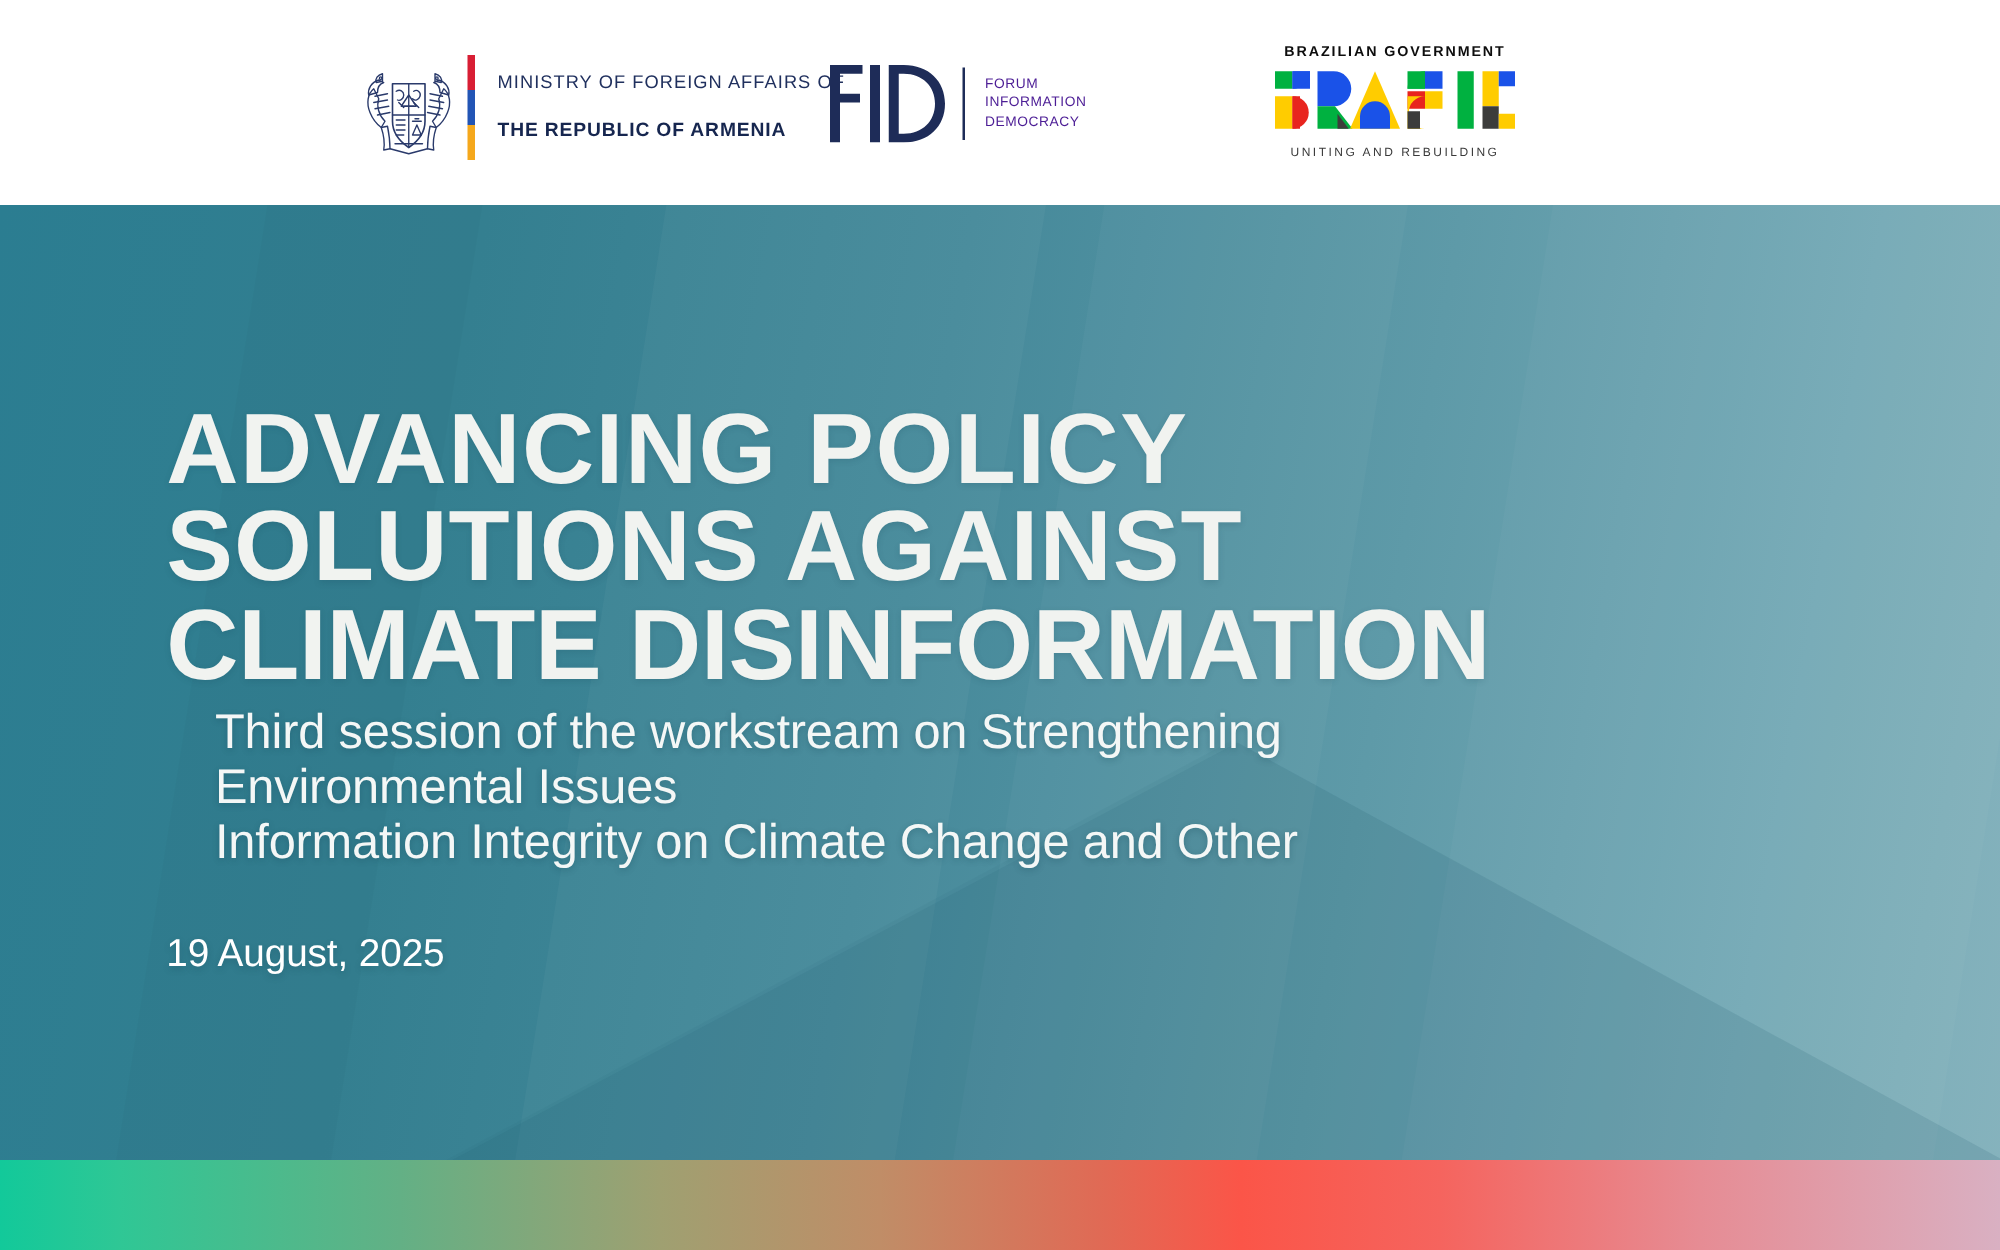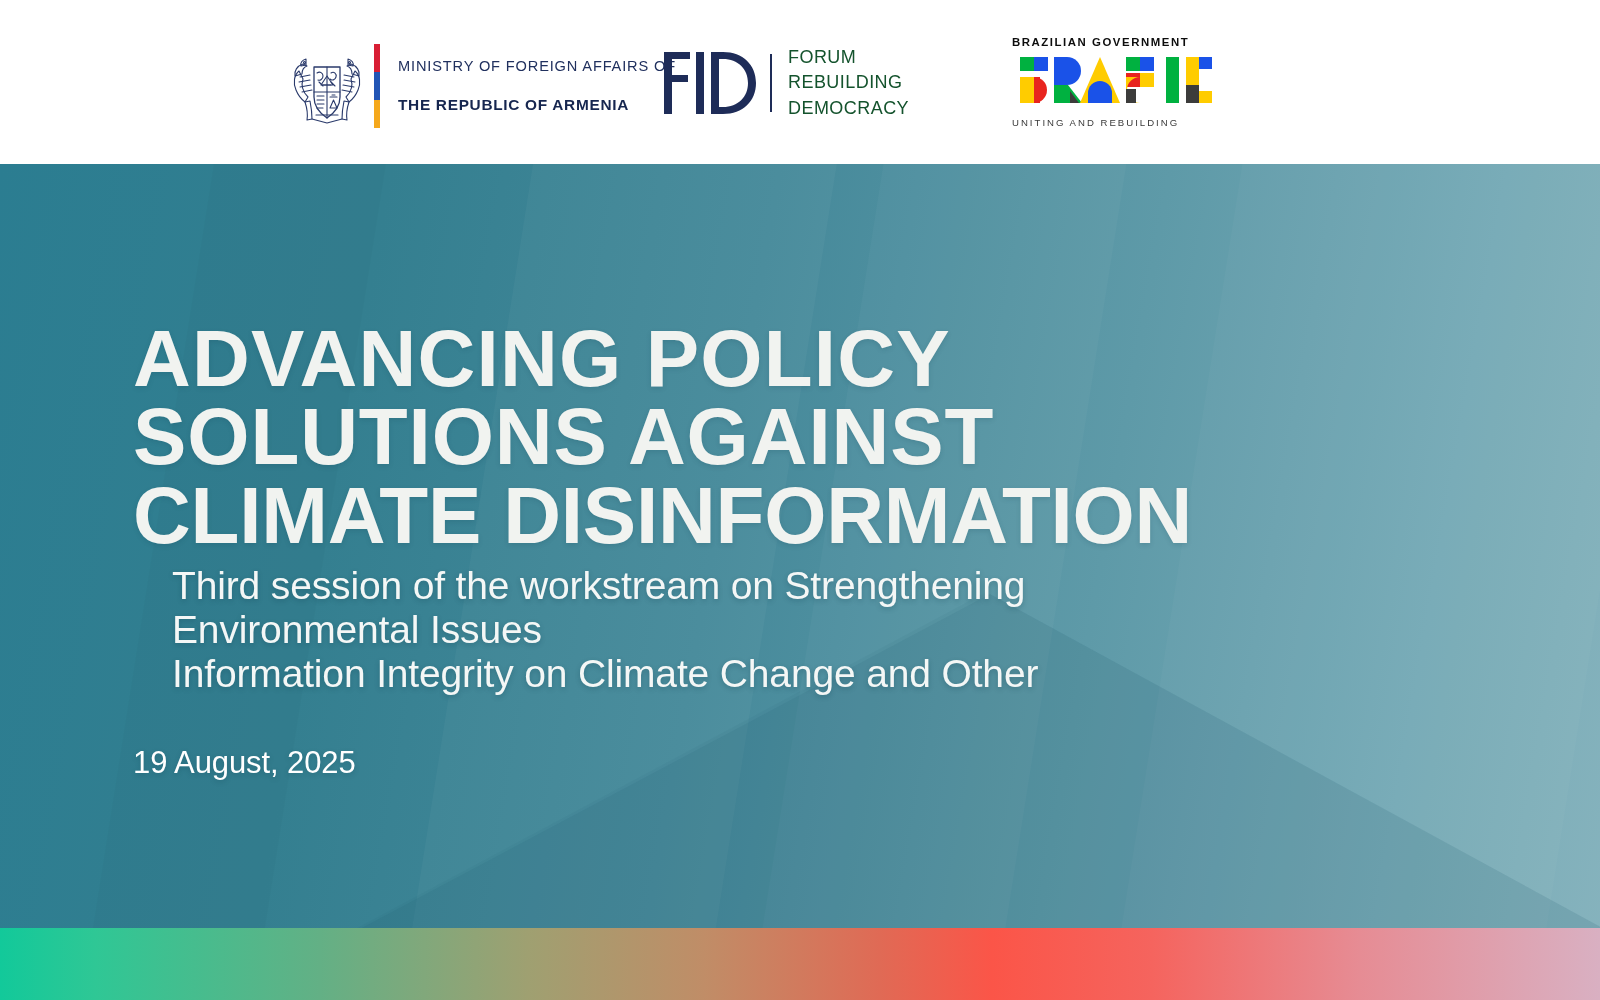--- a/index.html
+++ b/index.html
@@ -86,35 +86,35 @@
   }
   .fid-mark { width: 92px; height: 62px; flex: 0 0 auto; }
   .fid-rule {
     width: 2px;
     height: 58px;
     background: #1E2C58;
     margin: 0 16px 0 14px;
     flex: 0 0 auto;
   }
   .fid-words {
-    color: #14532d;
-    font-size: 18px;
+    color: #4c1d95;
+    font-size: 11px;
     font-weight: 400;
     letter-spacing: 0.45px;
     line-height: 1.42;
     white-space: nowrap;
   }
 
   
   .logo-brasil {
     position: absolute;
     left: 1012px;
     top: 36px;
     width: 208px;
-    text-align: left;
+    text-align: center;
   }
   .brasil-top {
     font-size: 11.4px;
     font-weight: 700;
     letter-spacing: 1.55px;
     color: #0D0D0D;
     white-space: nowrap;
   }
   .brasil-mark {
     display: block;
@@ -324,21 +324,21 @@
 
           <rect x="32" y="0" width="8" height="62"></rect>
 
           <path d="M47 0 h12 c20 0 33 13 33 31 c0 18 -13 31 -33 31 h-12 Z
                    M55 7 v48 h4 c15 0 25 -10 25 -24 c0 -14 -10 -24 -25 -24 Z"></path>
         </g>
       </svg>
       <span class="fid-rule"></span>
       <div class="fid-words">
         <div>FORUM</div>
-        <div>REBUILDING</div>
+        <div>INFORMATION</div>
         <div>DEMOCRACY</div>
       </div>
     </div>
 
     <div class="logo-brasil">
       <div class="brasil-top">BRAZILIAN GOVERNMENT</div>
 
       <svg class="brasil-mark" viewBox="0 0 204 56">
         <defs>
           <clipPath id="cB">

